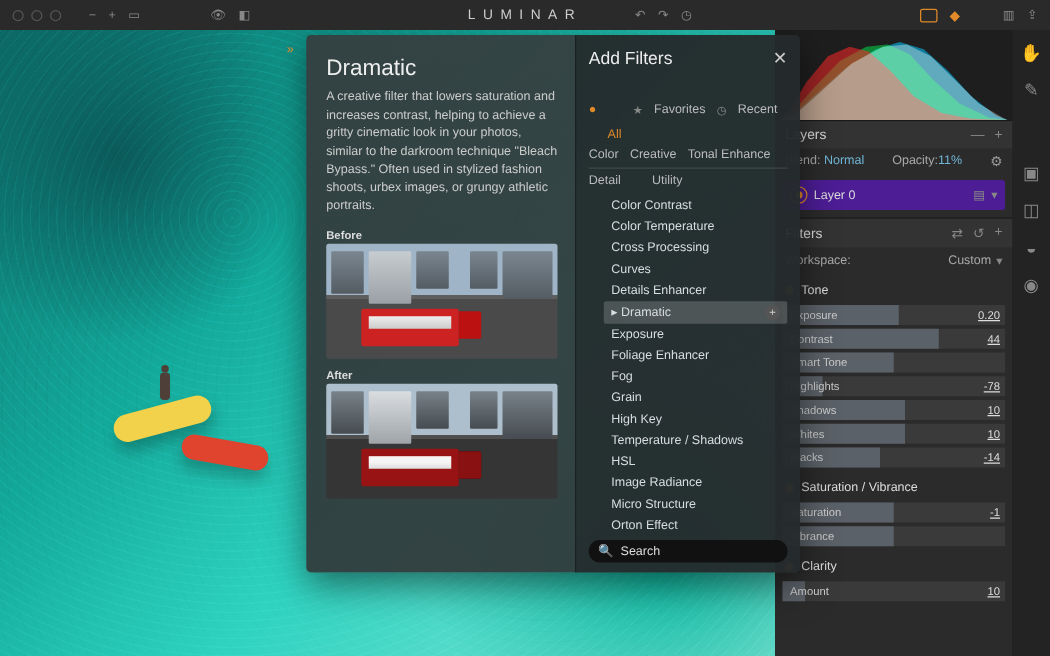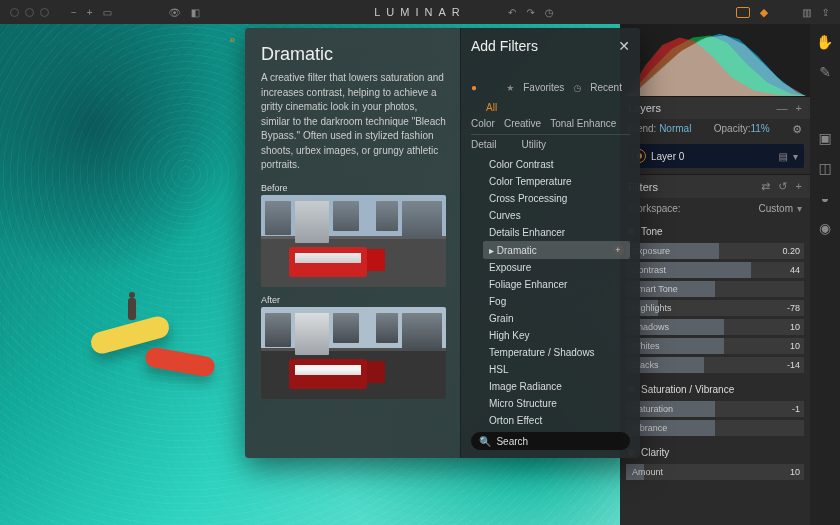--- a/index.html
+++ b/index.html
@@ -28,21 +28,21 @@
   .paddler { position:absolute; top:300px; left:90px; }
   .board { width:80px; height:22px; background:#f2d24a; border-radius:12px; transform:rotate(-15deg); box-shadow:0 8px 12px rgba(0,0,0,.25); }
   .board2 { background:#e0432e; width:70px; height:20px; border-radius:11px; transform:rotate(10deg); margin-top:6px; margin-left:55px; }
   .person { position:absolute; top:-26px; left:38px; width:8px; height:22px; background:#4e4038; border-radius:3px; }
   .person::after{content:"";position:absolute;top:-6px;left:1px;width:6px;height:6px;border-radius:50%;background:#4e4038;}
 
   .modal { position:absolute; top:28px; left:245px; width:395px; height:430px; background:rgba(50,55,58,.92); border-radius:4px; color:#ddd; display:flex; box-shadow:0 10px 30px rgba(0,0,0,.5); z-index:4; }
   .modal .left { flex:1; padding:16px 14px 10px 16px; overflow:hidden; background:linear-gradient(rgba(70,80,80,.2), rgba(50,55,55,.1));}
   .modal .left h2 { font-weight:400; font-size:18px; color:#eee; margin-bottom:6px; }
   .modal .left p { font-size:10px; line-height:1.45; color:#ccc; }
-  .preview { margin-top:10px; }
+  .preview { margin-top:10px;font-weight:bold; }
   .preview .lbl { font-size:9px; color:#ddd; margin-bottom:2px; display:block;}
   .street { height:92px; border-radius:2px; overflow:hidden; position:relative; margin-bottom:8px;
     background:linear-gradient(#9fb5c7 0 45%, #5e5e5e 45% 48%, #4a4a4a 48% 100%); }
   .street .bldg { position:absolute; top:6px; background:linear-gradient(#7a868f,#545c63); width:26px; border-radius:1px; }
   .street .bldg.b1{left:4px;height:34px;} .street .bldg.b2{left:34px;height:42px;width:34px;background:linear-gradient(#c7ccd0,#9aa0a5);} .street .bldg.b3{left:72px;height:30px;}
   .street .bldg.b4{right:4px;height:38px;width:40px;} .street .bldg.b5{right:48px;height:30px;width:22px;}
   .street .truck { position:absolute; bottom:10px; left:28px; width:78px; height:30px; background:#c22; border-radius:2px; }
   .street .truck::before{content:"";position:absolute;right:-18px;top:2px;width:18px;height:22px;background:#b11;border-radius:0 2px 2px 0;}
   .street .truck::after{content:"";position:absolute;left:6px;top:6px;width:66px;height:10px;background:linear-gradient(#eee,#ccc);}
   .street.after{filter:contrast(1.35) saturate(.6) brightness(.96);}
@@ -66,31 +66,31 @@
 
   
   .panel-area { position:absolute; top:24px; right:30px; width:190px; height:501px; background:#2b2b2b; display:flex; flex-direction:column; font-size:10px; z-index:3;}
   .histo { height:72px; background:#1e1e1e; display:flex; align-items:flex-end; padding:4px 4px 0; overflow:hidden;}
   .histo svg{width:100%;height:100%;}
   .sect { border-top:1px solid #1a1a1a; }
   .sect-hdr { display:flex; align-items:center; justify-content:space-between; padding:5px 8px; background:#333; color:#ddd; font-size:11px;}
   .sect-hdr .tools{ display:flex; gap:8px; color:#888; font-size:11px;}
   .blendrow{ display:flex; justify-content:space-between; padding:4px 8px; color:#aaa; background:#2b2b2b;}
   .blendrow .val{ color:#6fb5d6;}
-  .layer-row { background:#0f172a; margin:4px 6px 6px; padding:5px 6px; border-radius:2px; display:flex; align-items:center; gap:20px; color:#ddd; justify-content:space-between;}
+  .layer-row { background:#4c1d95; margin:4px 6px 6px; padding:5px 6px; border-radius:2px; display:flex; align-items:center; gap:20px; color:#ddd; justify-content:space-between;}
   .eye { width:14px;height:14px;border:1px solid #e08a2a;border-radius:50%;position:relative;}
   .eye::after{content:"";position:absolute;inset:3px;border-radius:50%;background:#e08a2a;}
   .wsrow { display:flex; justify-content:space-between; padding:5px 8px; color:#aaa;}
   .filters-body { padding:4px 6px 10px; overflow:auto; }
   .fgroup { margin-bottom:8px; }
   .fgroup .ghdr { display:flex; align-items:center; gap:6px; color:#ddd; padding:3px 2px;}
   .dot { width:7px;height:7px;border-radius:50%;background:#e08a2a;}
   .slider-row { display:flex; align-items:center; background:#3a3a3a; margin:3px 0; height:16px; padding:0 4px 0 6px; position:relative;}
   .slider-row .nm { flex:0 0 auto; color:#ccc; z-index:1; font-size:9px;}
-  .slider-row .vl { color:#ddd; font-size:9px; z-index:1; min-width:20px; text-align:right;}
+  .slider-row .vl { color:#ddd; font-size:9px; z-index:1; min-width:20px; text-align:right;text-decoration:underline;}
   .slider-row .fill { position:absolute; left:0; top:0; bottom:0; background:#5b6168;}
   .slider-row .spacer{flex:1;}
   .right-tools-strip { position:absolute; top:24px; right:0; width:30px; height:501px; background:#232323; display:flex; flex-direction:column; align-items:center; padding-top:10px; gap:14px; color:#888; z-index:3;}
   .right-tools-strip .tl{ width:16px;height:16px; display:flex;align-items:center;justify-content:center; font-size:14px;}
   .right-tools-strip .tl.active{ color:#e08a2a; }
   .gear{color:#999;font-size:11px;}
   .chev{font-size:10px;color:#888;}
   .small-icn{font-size:10px;color:#888;}
   .row-icons{display:flex;gap:5px;align-items:center;}
 </style>

